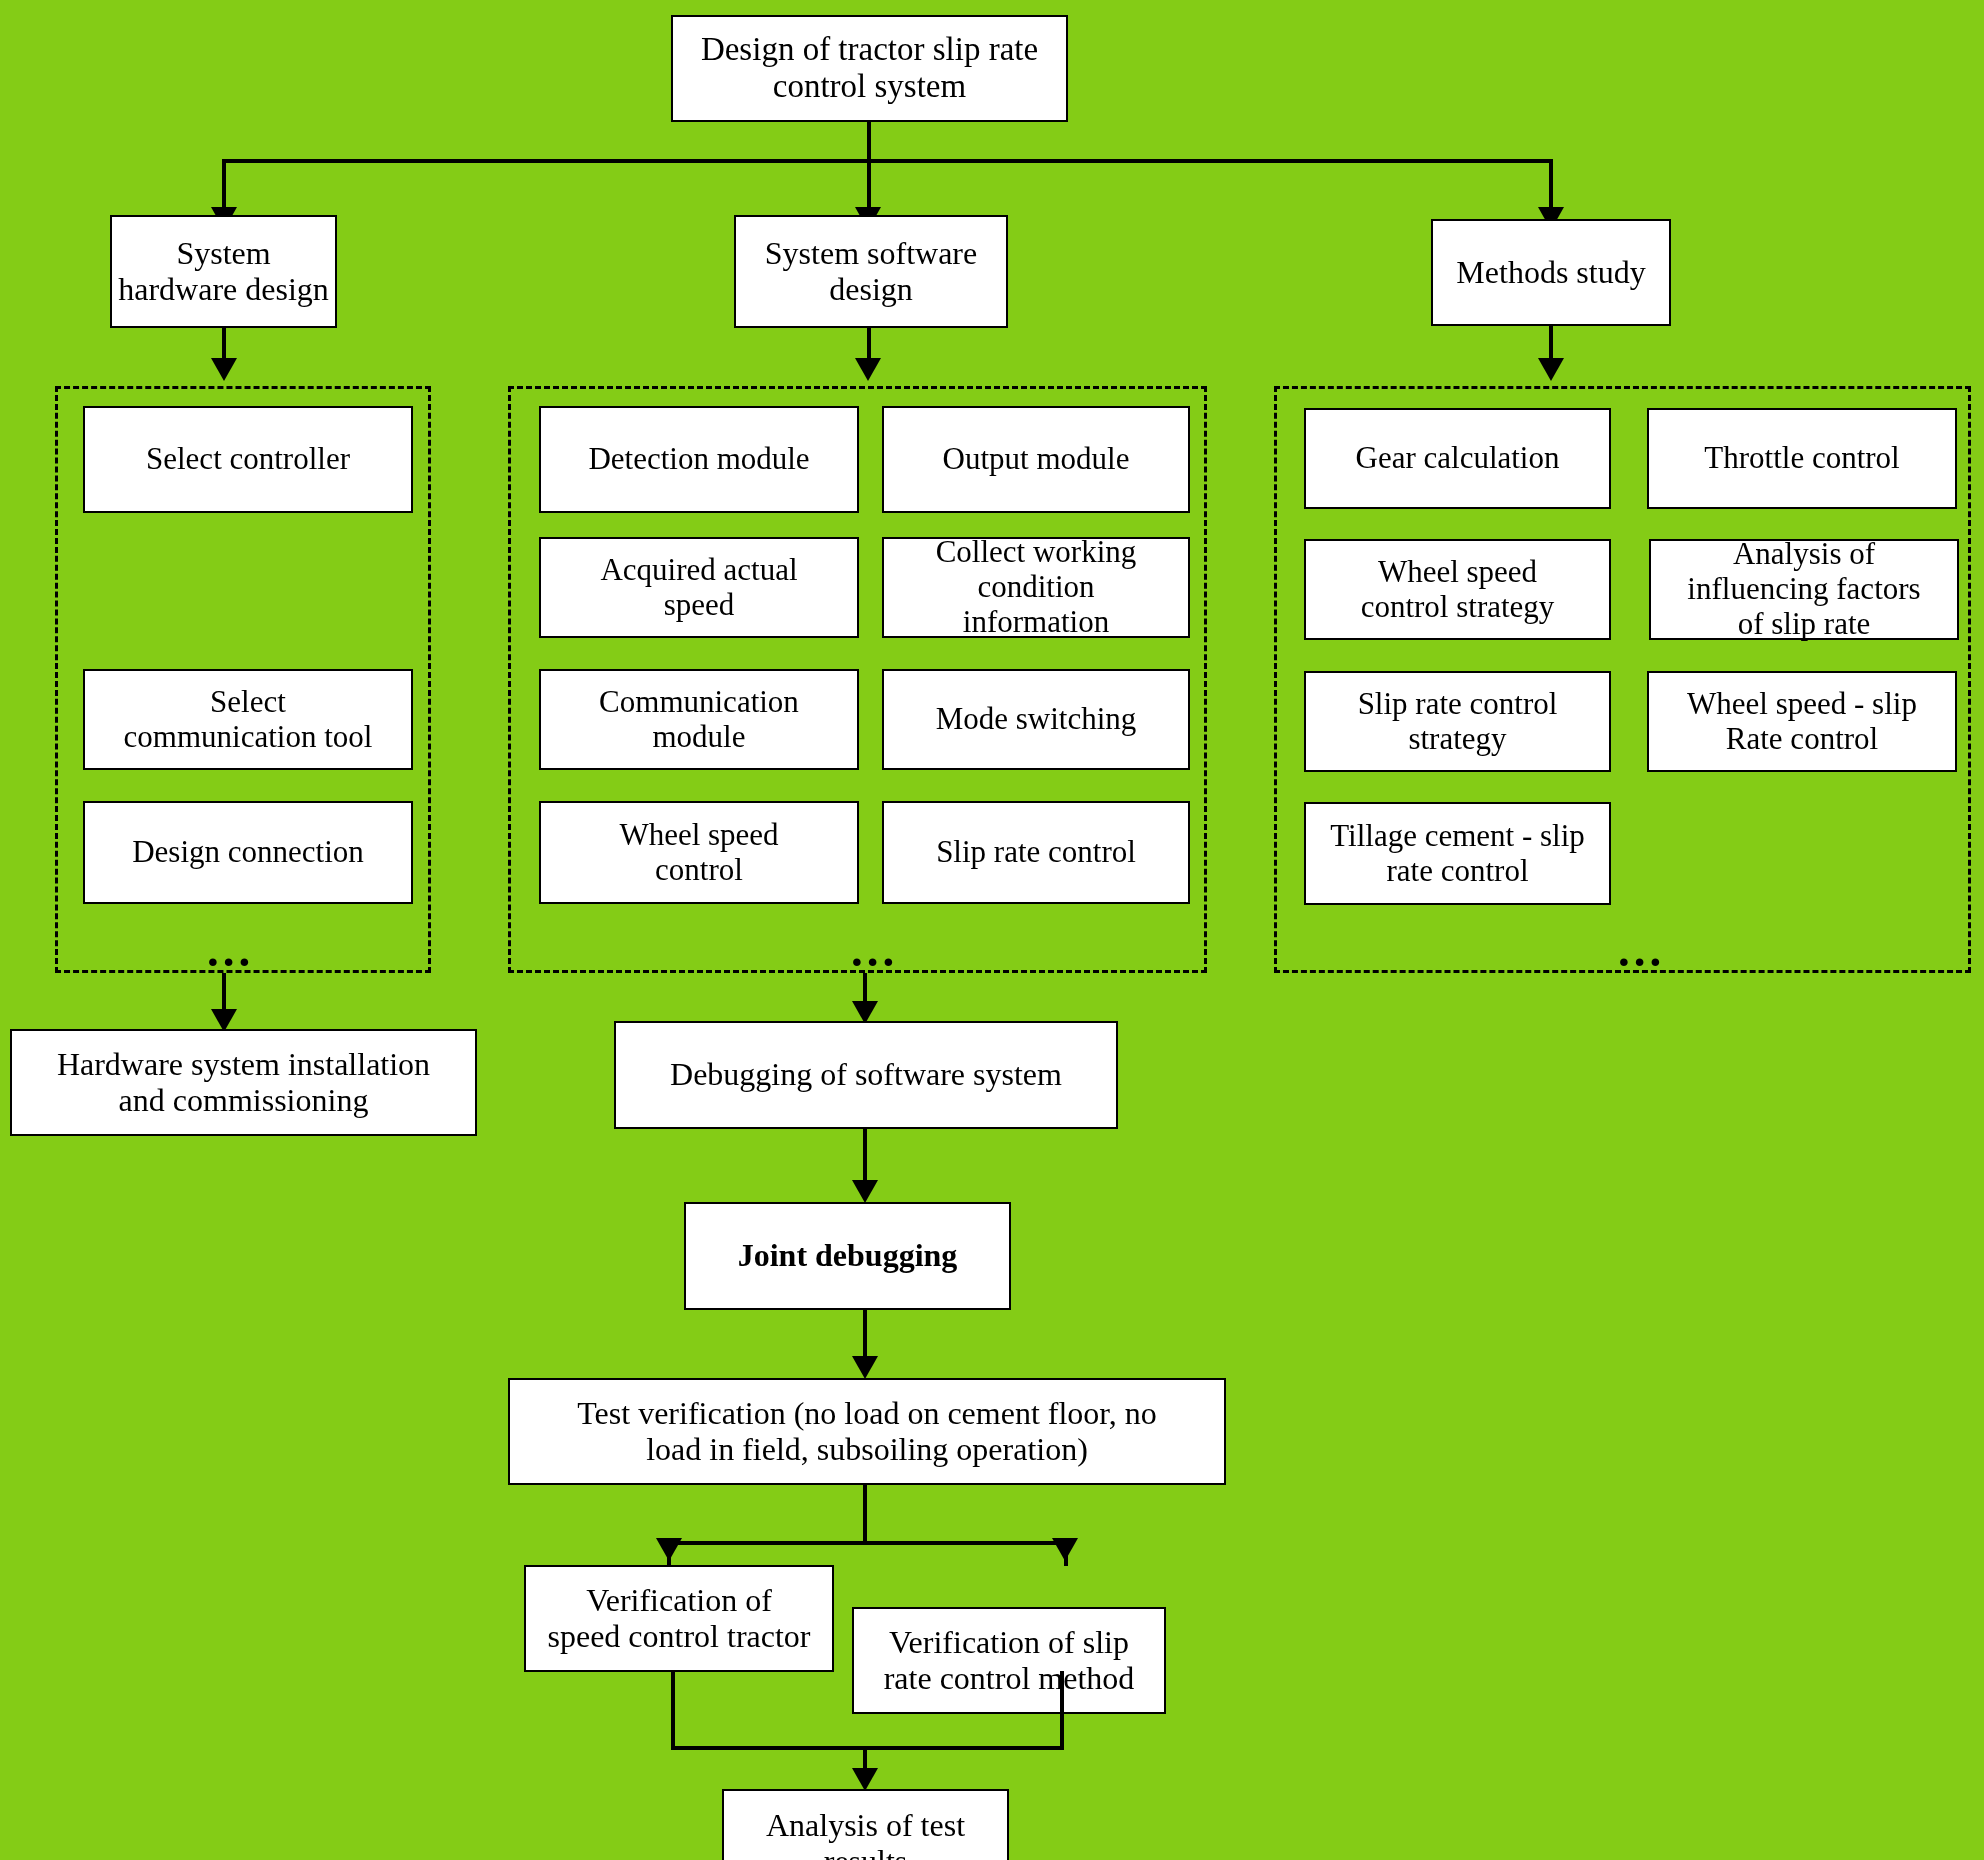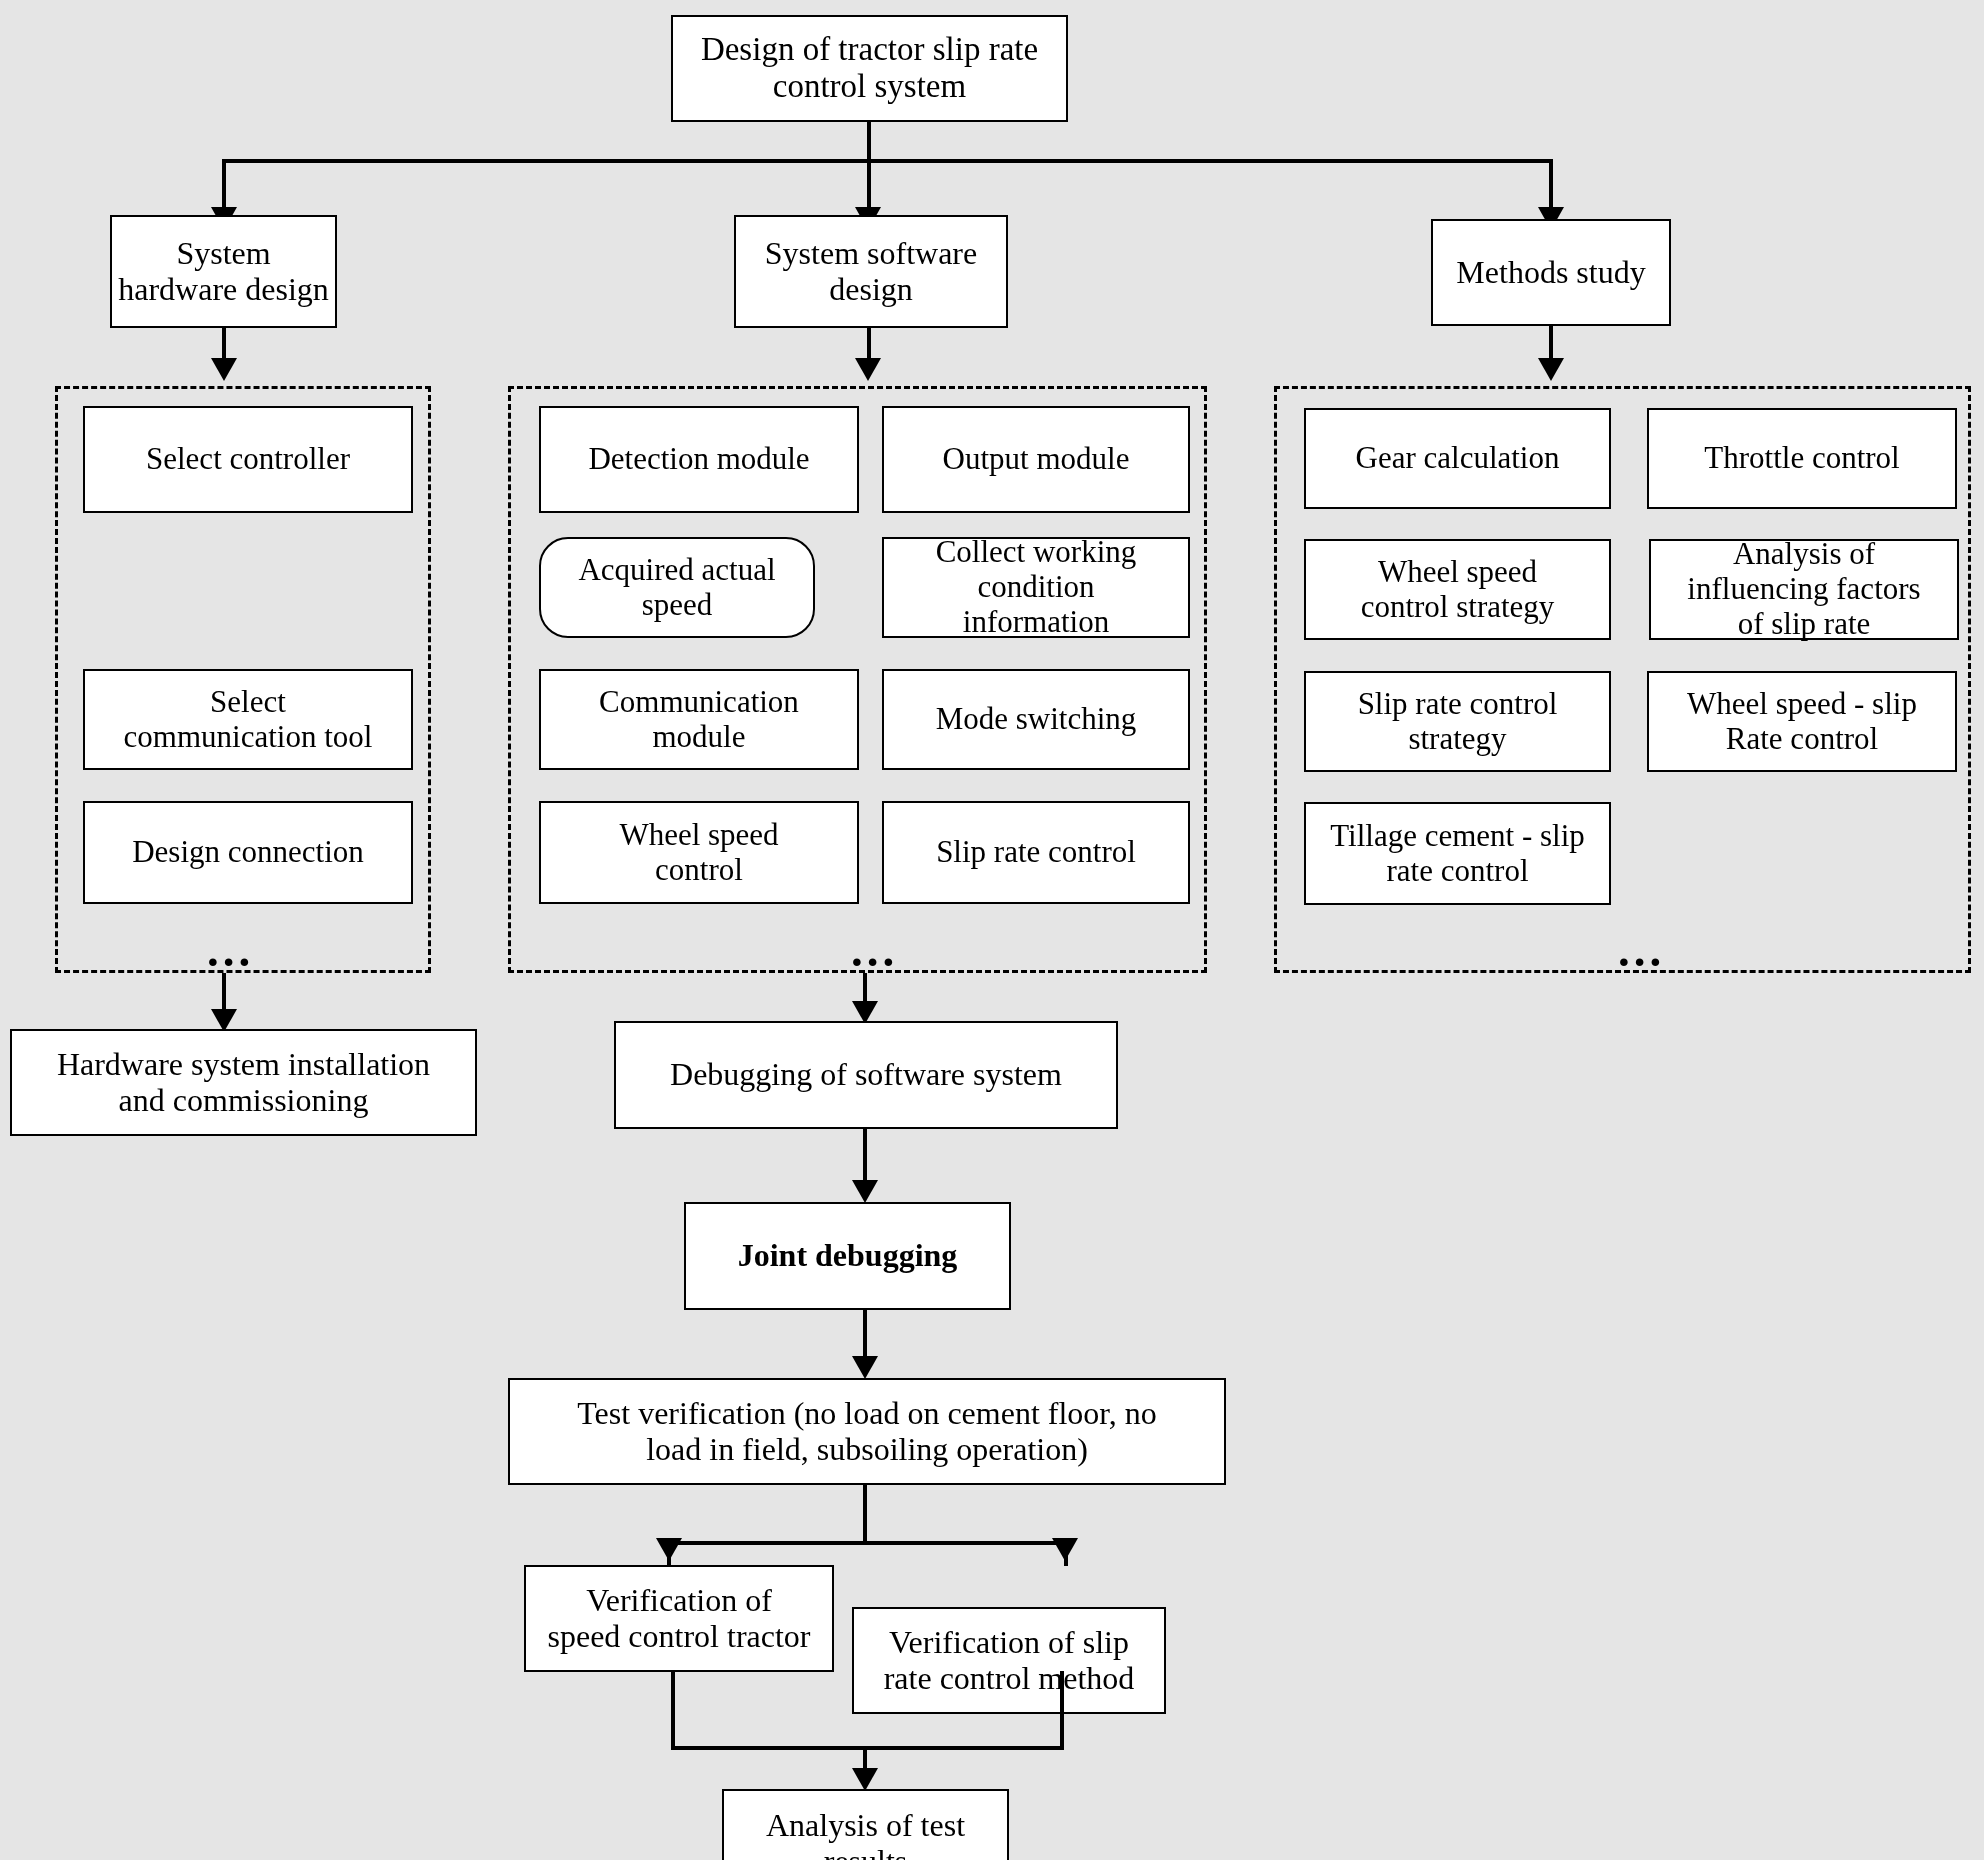--- a/index.html
+++ b/index.html
@@ -1,17 +1,17 @@
 <!DOCTYPE html>
 <html style="font-size:10.7px"><head>
 <meta charset="utf-8">
 <style>
   html,body{margin:0;padding:0;background:#ffffff;}
   body{font-family:"Liberation Serif","DejaVu Serif",serif;color:#000;}
-  #canvas{position:relative;width:1985px;height:1861px;background:#e5e5e5;overflow:hidden;}
+  #canvas{position:relative;width:1985px;height:1861px;background:#84cc16;overflow:hidden;}
 
   
   .node{
     position:absolute;
     box-sizing:border-box;
     border:2.7px solid #000;
     background:#fff;
     display:flex;
     align-items:center;
     justify-content:center;
@@ -92,21 +92,21 @@
 
   <div class="ln-v" style="left:222px;top:973px;height:40px;"></div>
   <div class="arrow" style="left:211px;top:1009px;"></div>
 
   <div class="node t-med" style="left:10px;top:1029px;width:467px;height:107px;">Hardware system installation
 and commissioning</div>
 
   <div class="group" style="left:508px;top:386px;width:699px;height:587px;"></div>
 
   <div class="node t-sm" style="left:539px;top:406px;width:320px;height:107px;">Detection module</div>
-  <div class="node t-sm" style="left:539px;top:537px;width:276px;height:101px;border-radius:29px;">Acquired actual
+  <div class="node t-sm" style="left:539px;top:537px;width:320px;height:101px;">Acquired actual
 speed</div>
   <div class="node t-sm" style="left:539px;top:669px;width:320px;height:101px;">Communication
 module</div>
   <div class="node t-sm" style="left:539px;top:801px;width:320px;height:103px;">Wheel speed
 control</div>
 
   <div class="node t-sm" style="left:882px;top:406px;width:308px;height:107px;">Output module</div>
   <div class="node t-sm" style="left:882px;top:537px;width:308px;height:101px;">Collect working
 condition
 information</div>

